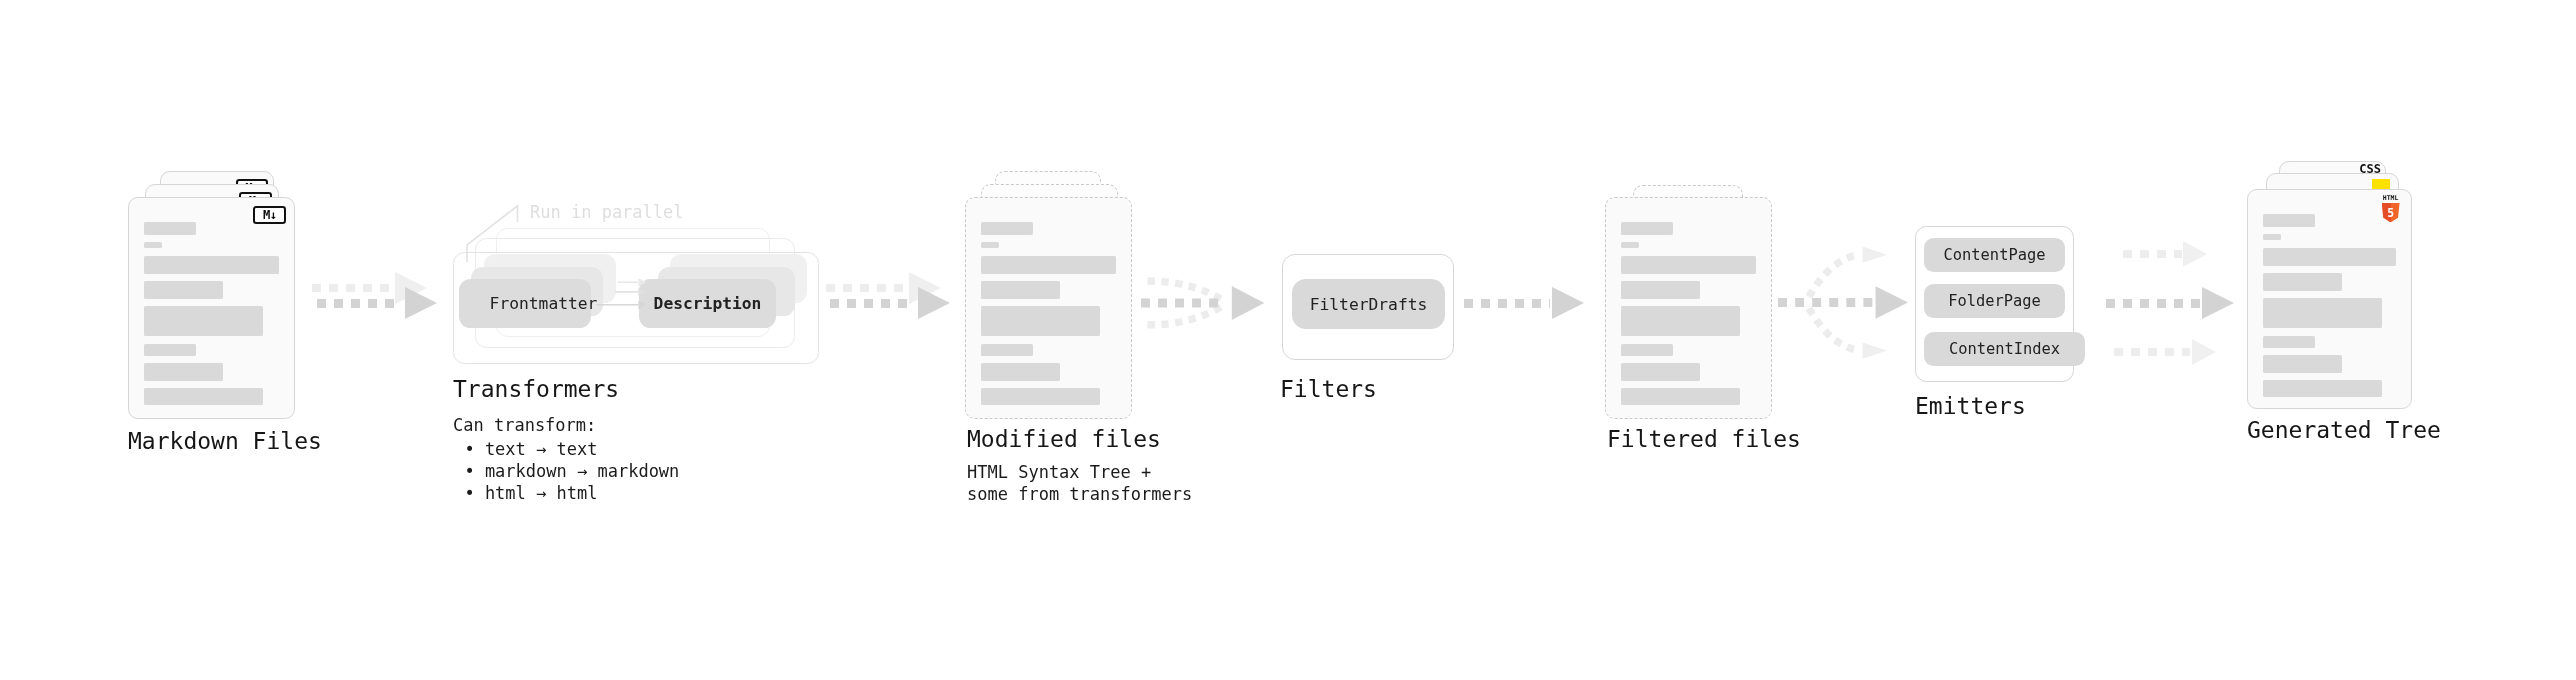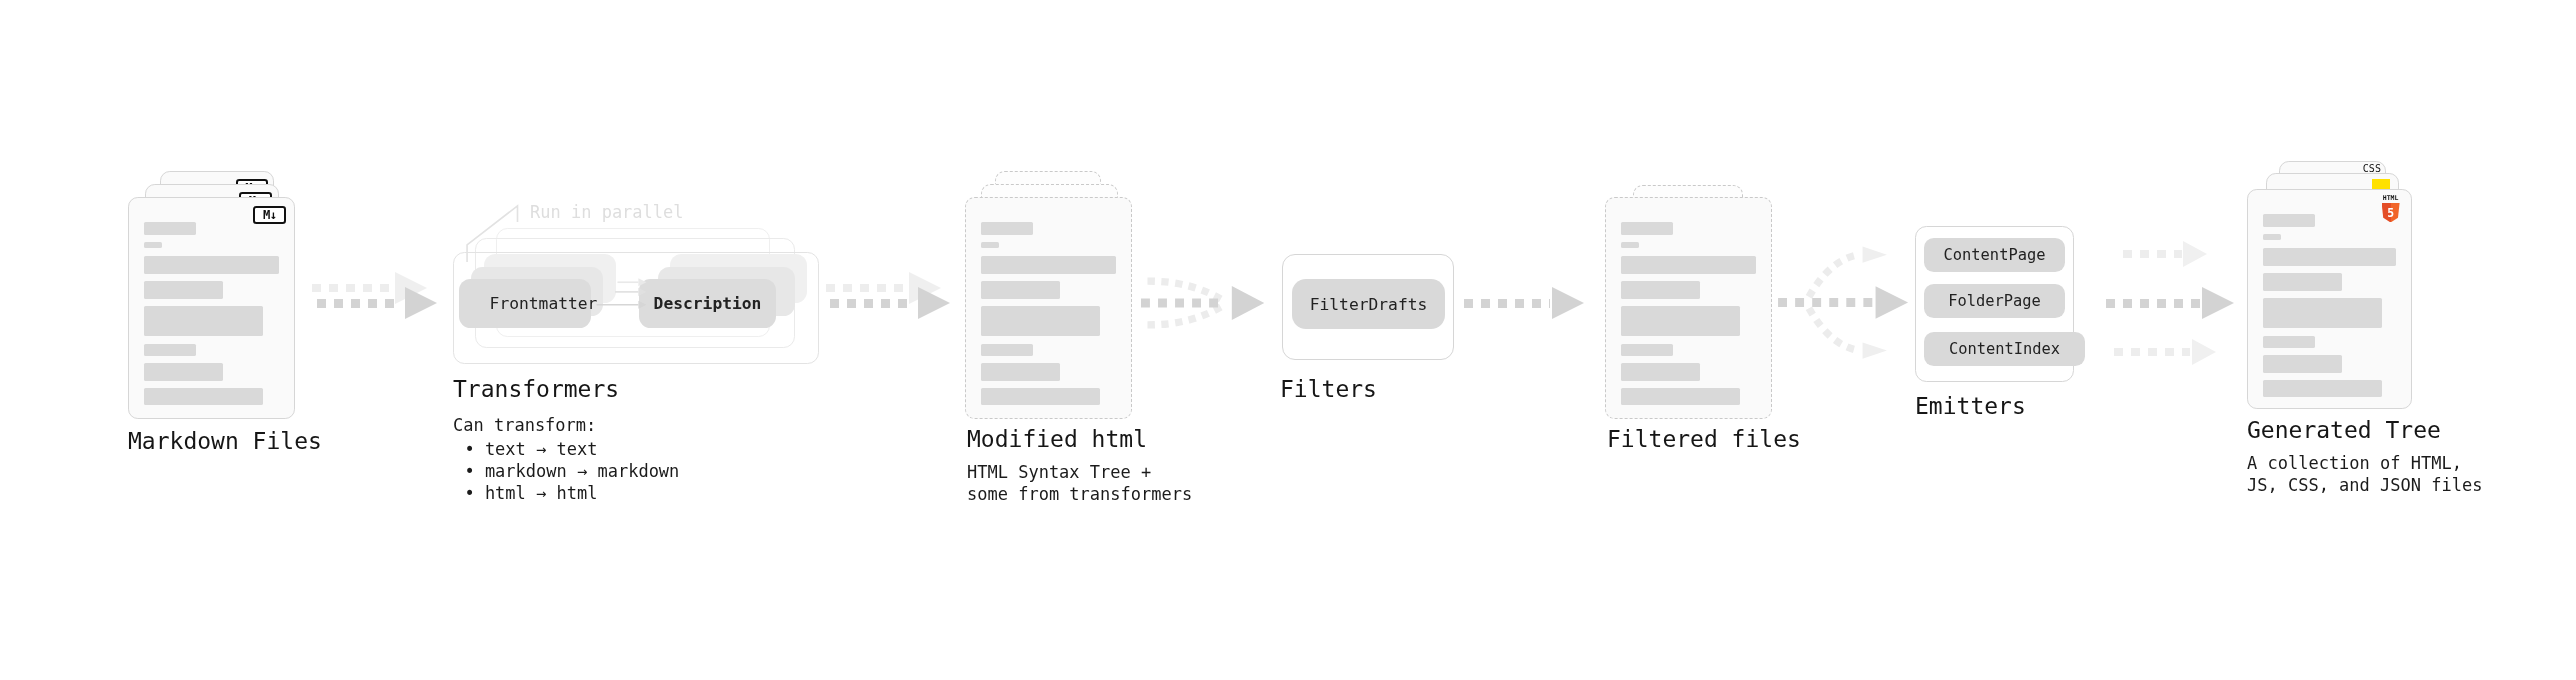--- a/index.html
+++ b/index.html
@@ -25,21 +25,21 @@
   .b7{width:79px;height:18px;}
   .b8{width:119px;height:16.3px;}
 
   
   .md-icon{position:absolute;width:32.5px;height:18px;border:2px solid #111;border-radius:3.3px;
     background:#fff;display:flex;align-items:center;justify-content:center;
     font-weight:bold;font-size:12.2px;letter-spacing:-0.8px;color:#111;box-sizing:border-box;}
 
   
   .css-icon{position:absolute;text-align:center;}
-  .css-icon .css-word{font-size:10px;font-weight:normal;color:#111;line-height:6.5px;display:block;}
+  .css-icon .css-word{font-size:12px;font-weight:bold;color:#111;line-height:6.5px;display:block;}
   .css-icon .css-bar{width:14.6px;height:3.3px;background:#2b6bf3;margin:0.8px auto 0;}
   .js-icon{position:absolute;width:18px;height:9.8px;background:#ffe100;}
   .html5-icon{position:absolute;width:18px;text-align:center;}
   .html5-icon .h5-word{font-size:6.5px;font-weight:bold;color:#111;line-height:7.3px;display:block;}
   .h5-shield{width:18px;height:19.5px;margin:0.8px auto 0;
     background:linear-gradient(90deg,#e44d26 50%,#f16529 50%);
     clip-path:polygon(0 0,100% 0,91% 76%,50% 100%,9% 76%);
     display:flex;align-items:center;justify-content:center;
     color:#fff;font-weight:bold;font-size:11.4px;}
 
@@ -164,21 +164,21 @@
       <div class="bar b1"></div>
       <div class="bar b2"></div>
       <div class="bar b3"></div>
       <div class="bar b4"></div>
       <div class="bar b5"></div>
       <div class="bar b6"></div>
       <div class="bar b7"></div>
       <div class="bar b8"></div>
     </div>
   </div>
-  <div class="caption" style="left:967px;top:425px;">Modified html</div>
+  <div class="caption" style="left:967px;top:425px;">Modified files</div>
   <div class="body-text" style="left:967px;top:461px;">
     <div>HTML Syntax Tree +</div>
     <div>some from transformers</div>
   </div>
 
   <svg class="abs" style="left:1141px;top:268px;" width="133" height="70" viewBox="0 0 164 86">
     <path d="M8,16 C48,16 76,25 100,39" fill="none" stroke="#ececec" stroke-width="9" stroke-dasharray="9 8"></path>
     <path d="M8,70 C48,70 76,61 100,47" fill="none" stroke="#ececec" stroke-width="9" stroke-dasharray="9 8"></path>
     <path d="M0,43 H104" fill="none" stroke="#d3d3d3" stroke-width="11" stroke-dasharray="11 10"></path>
     <polygon points="112,22 152,43 112,64" fill="#d3d3d3"></polygon>
@@ -261,19 +261,15 @@
       <div class="bar b2"></div>
       <div class="bar b3"></div>
       <div class="bar b4"></div>
       <div class="bar b5"></div>
       <div class="bar b6"></div>
       <div class="bar b7"></div>
       <div class="bar b8"></div>
     </div>
   </div>
   <div class="caption" style="left:2247px;top:416px;">Generated Tree</div>
-  <div class="body-text" style="left:2247px;top:452px;">
-    <div>A collection of HTML,</div>
-    <div>JS, CSS, and JSON files</div>
-  </div>
 
 </div>
 
 
 </body></html>

